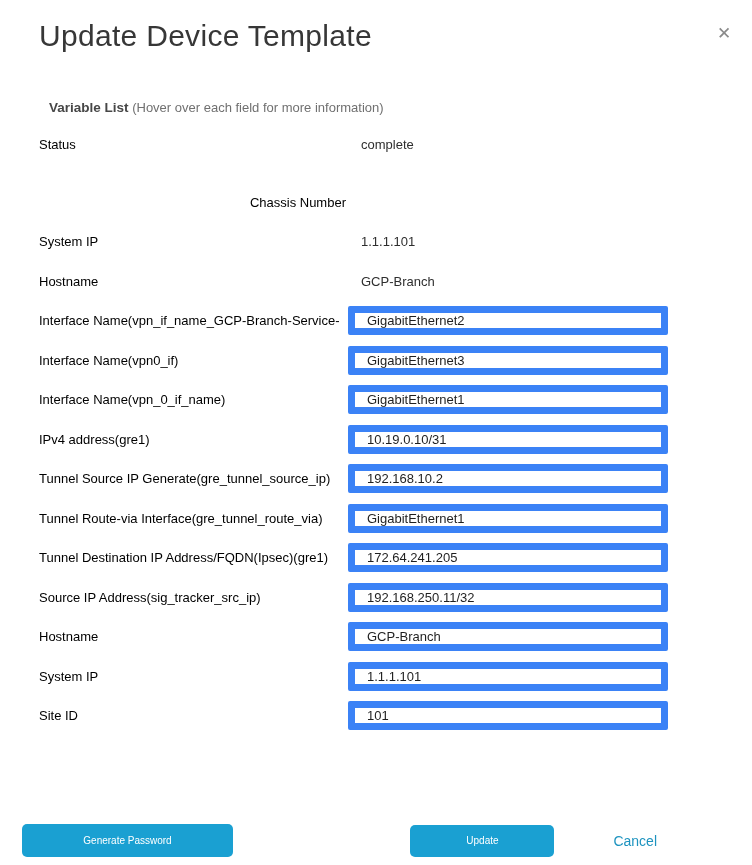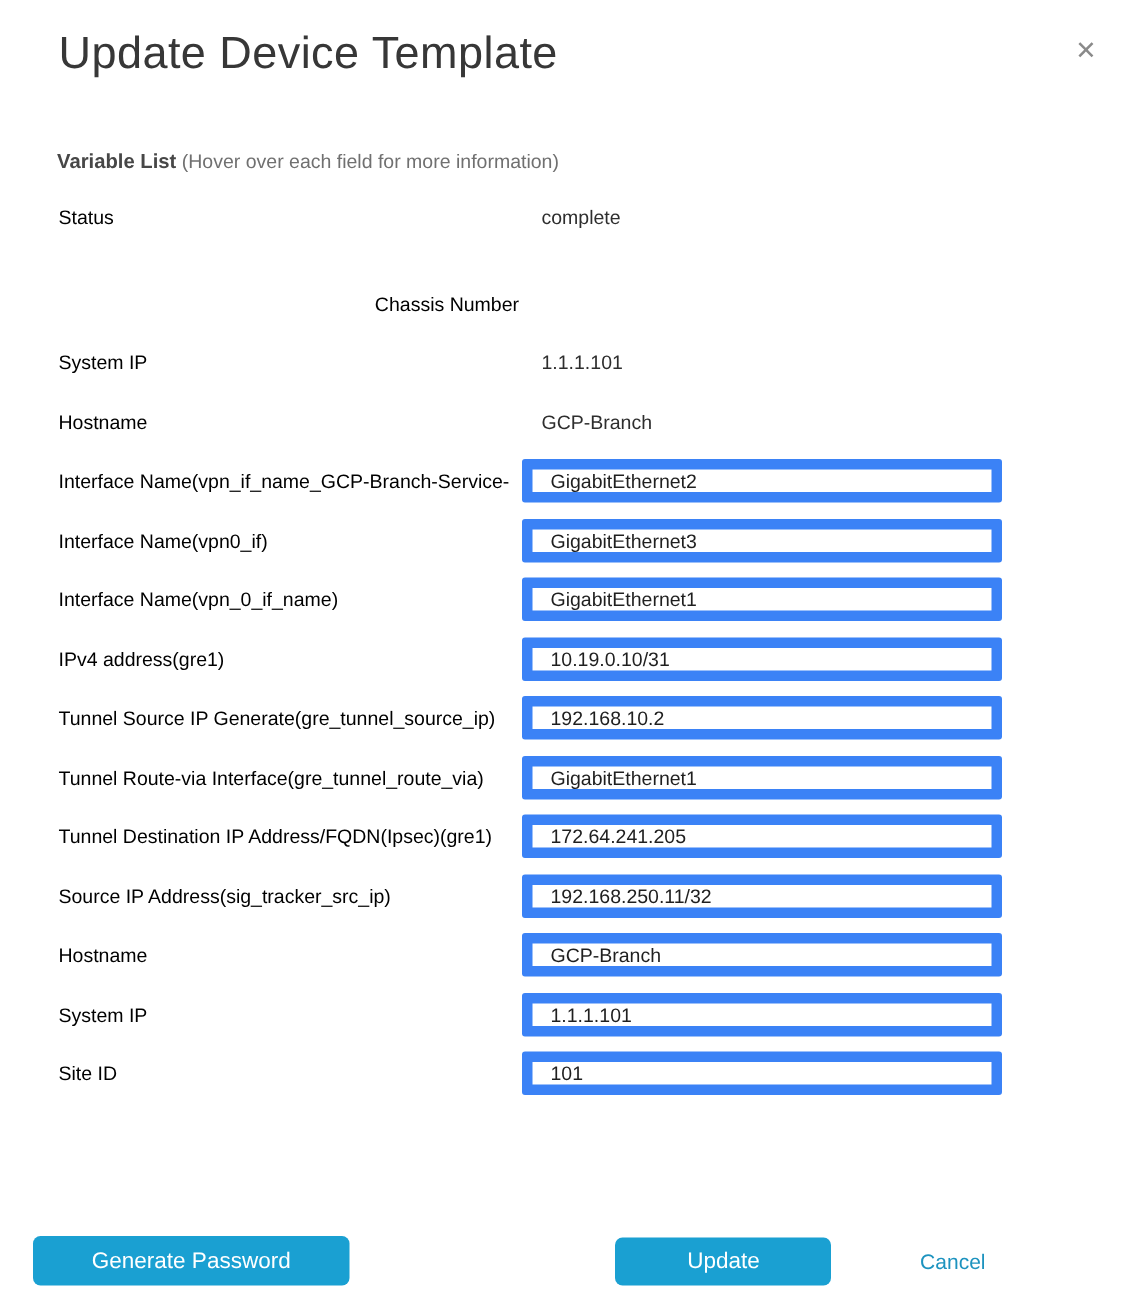--- a/index.html
+++ b/index.html
@@ -22,21 +22,21 @@
 
   .dialog-title {
     margin: 19px 0 0 39px;
     font-size: 30px;
     font-weight: 300;
     letter-spacing: 0.3px;
     color: #373737;
   }
 
   .section-heading {
-    margin: 47px 0 0 38px;
+    margin: 47px 0 0 49px;
     font-size: 13px;
     color: #6e6e6e;
   }
   .section-heading .heading-strong {
     font-weight: bold;
     color: #474747;
     font-size: 13.5px;
   }
   .section-heading .heading-hint { color: #707070; }
 
@@ -68,21 +68,21 @@
 
   .footer {
     position: absolute; left: 0; bottom: 27px; width: 752px;
     display: flex; align-items: center; justify-content: space-between;
     padding: 0 95px 0 22px;
   }
   .btn {
     border: none; cursor: pointer;
     background: #1aa0d2; color: #ffffff;
     font-family: "Liberation Sans", sans-serif;
-    font-size: 15px;
+    font-size: 10px;
     border-radius: 5px;
     display: inline-flex; align-items: center; justify-content: center;
   }
   .btn-generate { width: 211px; height: 33px; }
   .btn-update { width: 144px; height: 32px; }
   .footer-right { display: flex; align-items: center; gap: 59px; }
   .cancel-link {
     color: #1d93bf; font-size: 14px; cursor: pointer;
     background: none; border: none;
     font-family: "Liberation Sans", sans-serif;

